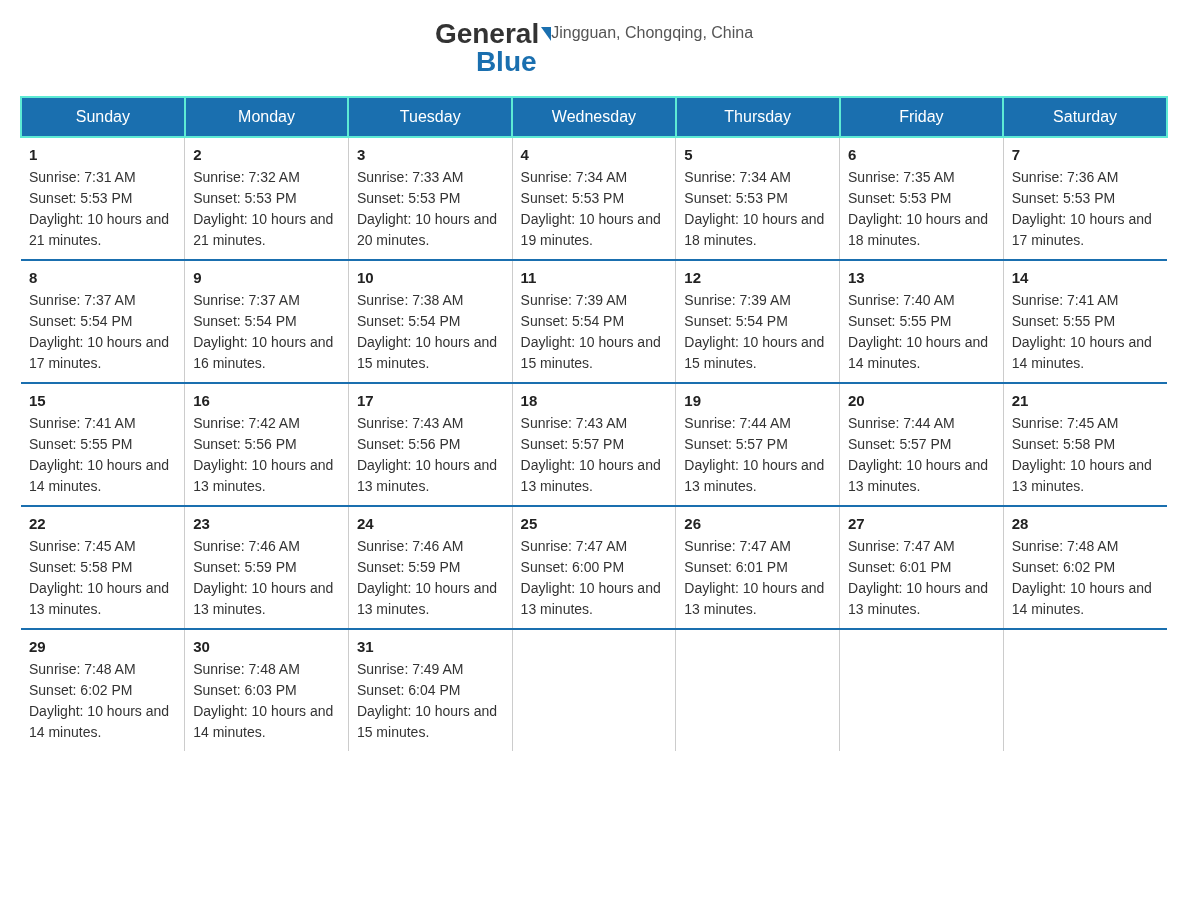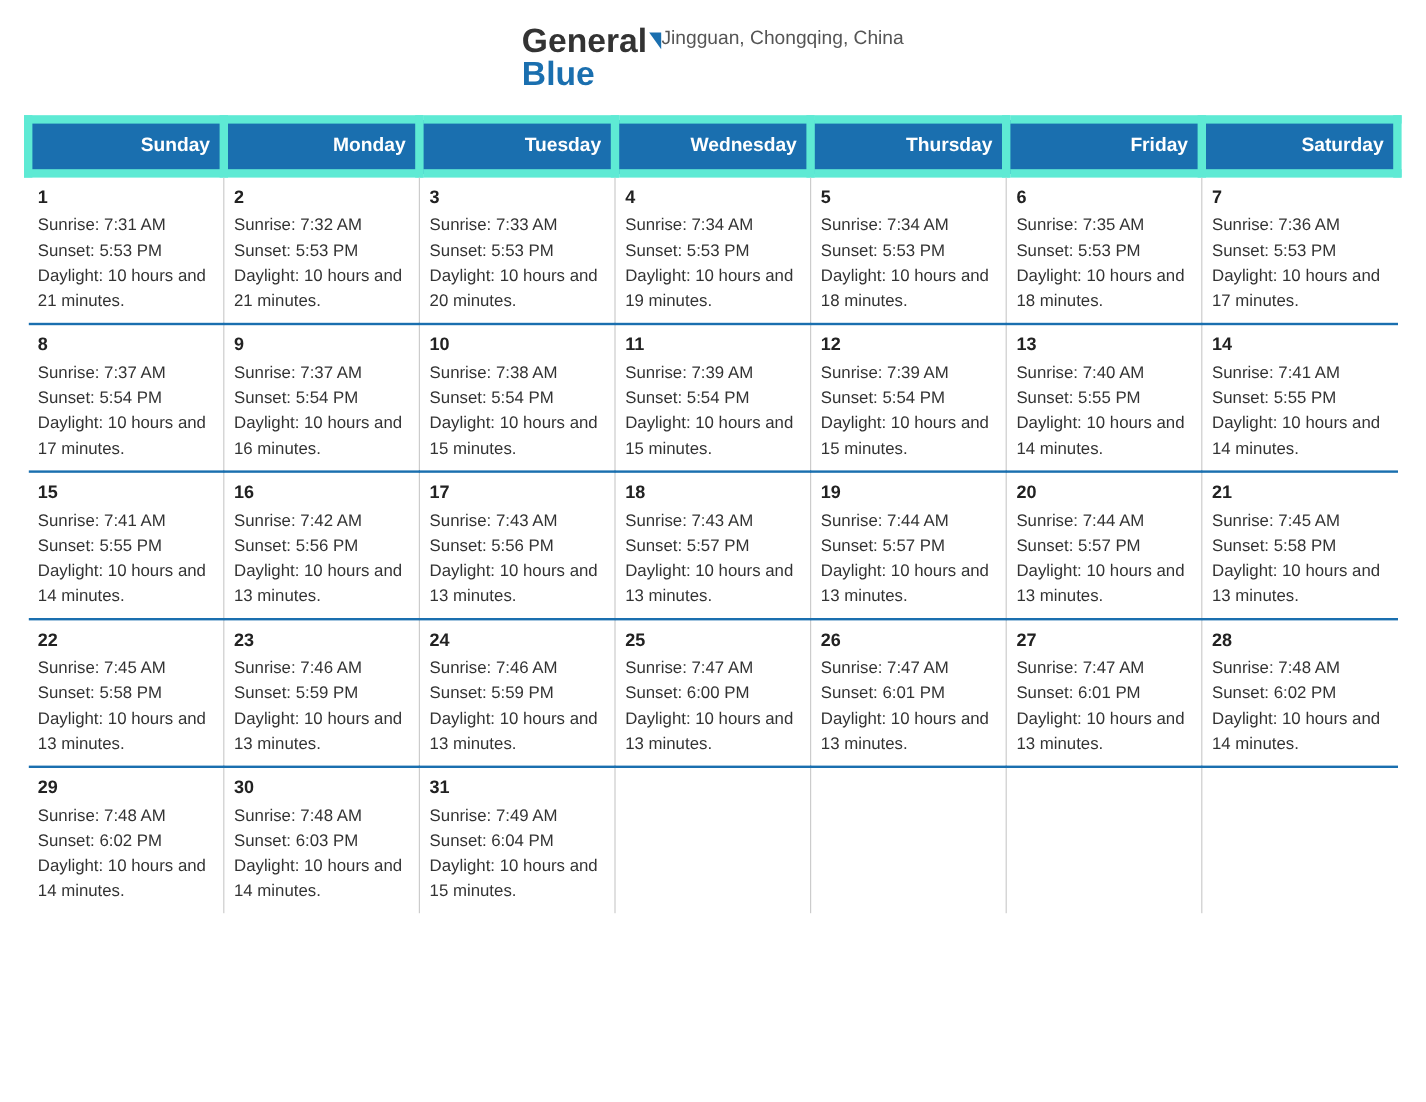--- a/index.html
+++ b/index.html
@@ -25,20 +25,21 @@
       font-size: 28px;
       font-weight: bold;
       color: #333;
       line-height: 1;
     }
     .logo-blue {
       font-size: 28px;
       font-weight: bold;
       color: #1a6faf;
       line-height: 1;
+      margin-left: 41px;
     }
     .logo-triangle {
       display: inline-block;
       width: 0;
       height: 0;
       border-left: 10px solid transparent;
       border-right: 0px solid transparent;
       border-top: 14px solid #1a6faf;
       margin-left: 2px;
       vertical-align: middle;
@@ -61,23 +62,23 @@
       border-collapse: collapse;
       table-layout: fixed;
     }
     thead tr {
       background-color: #1a6faf;
       color: #fff;
     }
     thead th {
       padding: 10px 8px;
       font-size: 16px;
-      font-weight: bold;
-      text-align: right;
-      border: 7px solid #5eead4;
+      font-weight: normal;
+      text-align: center;
+      border: 2px solid #5eead4;
     }
     tbody tr {
       border-top: 2px solid #1a6faf;
     }
     tbody td {
       padding: 8px 8px;
       vertical-align: top;
       border-right: 1px solid #ccc;
       font-size: 13px;
       color: #333;

